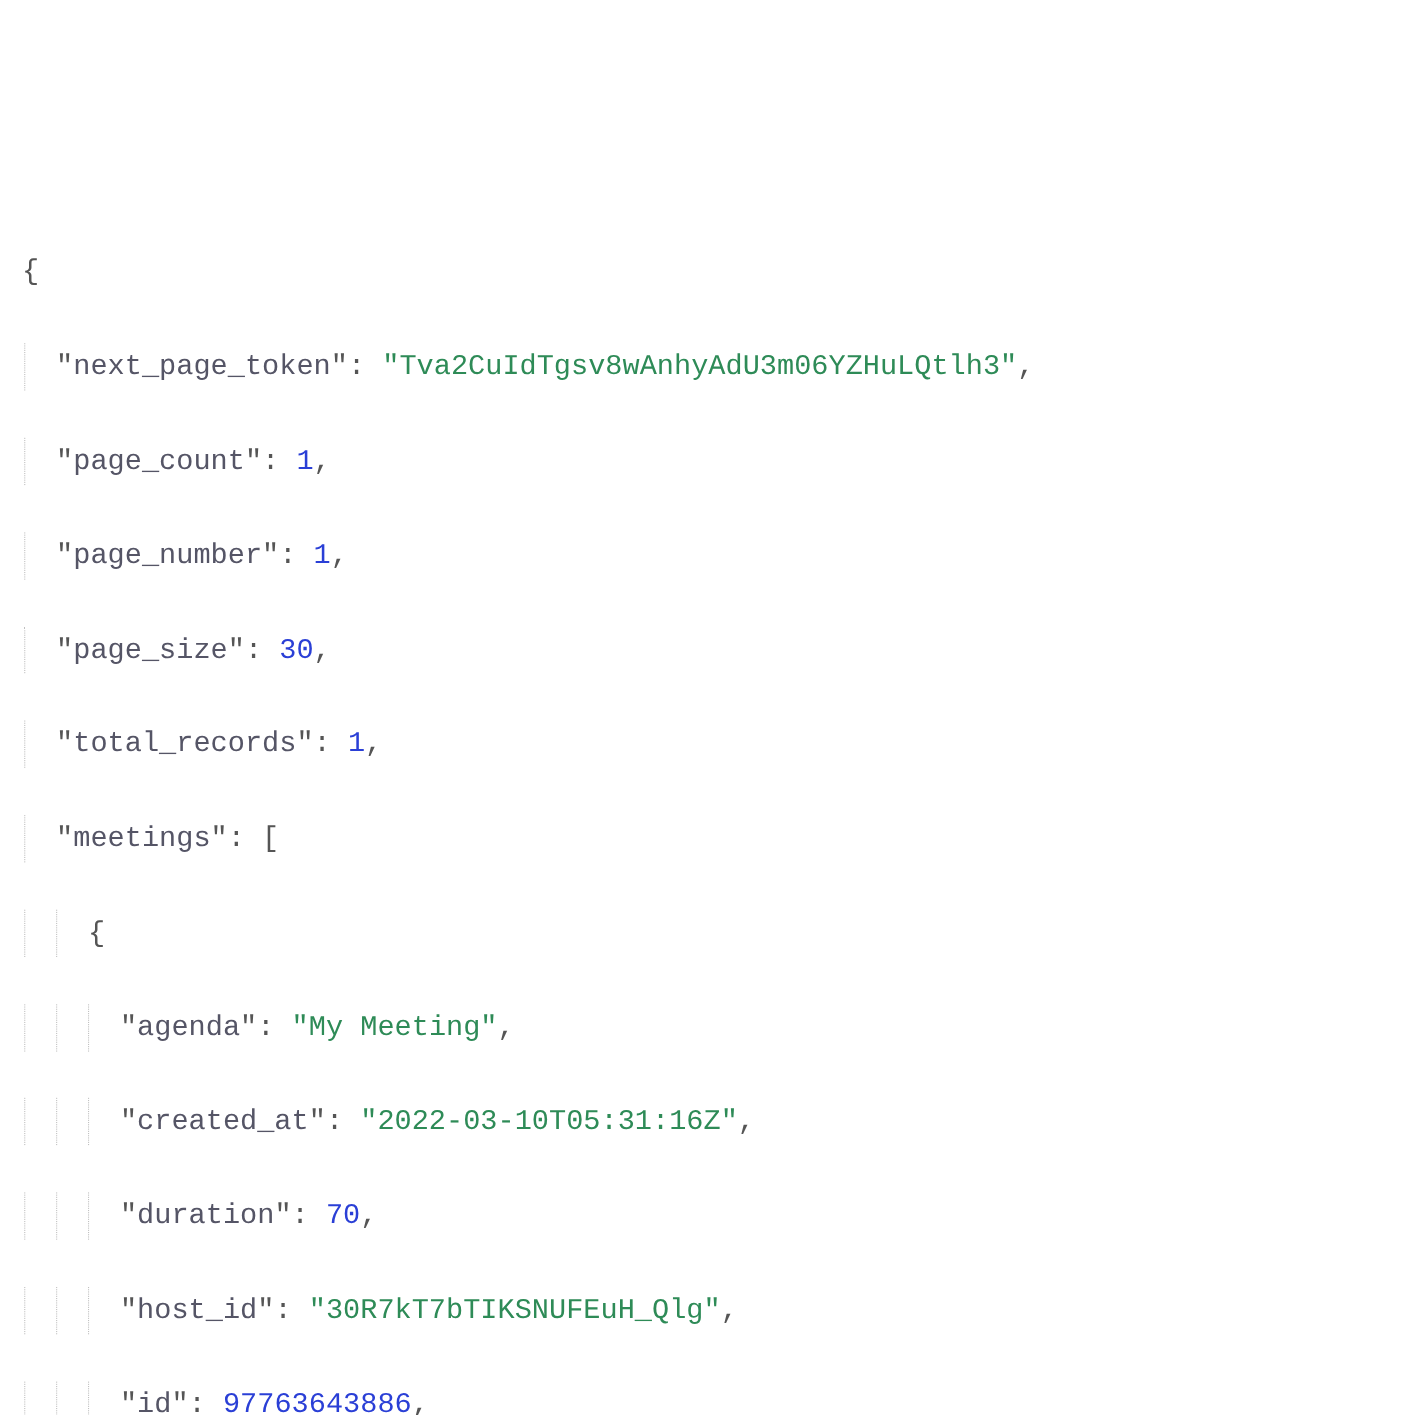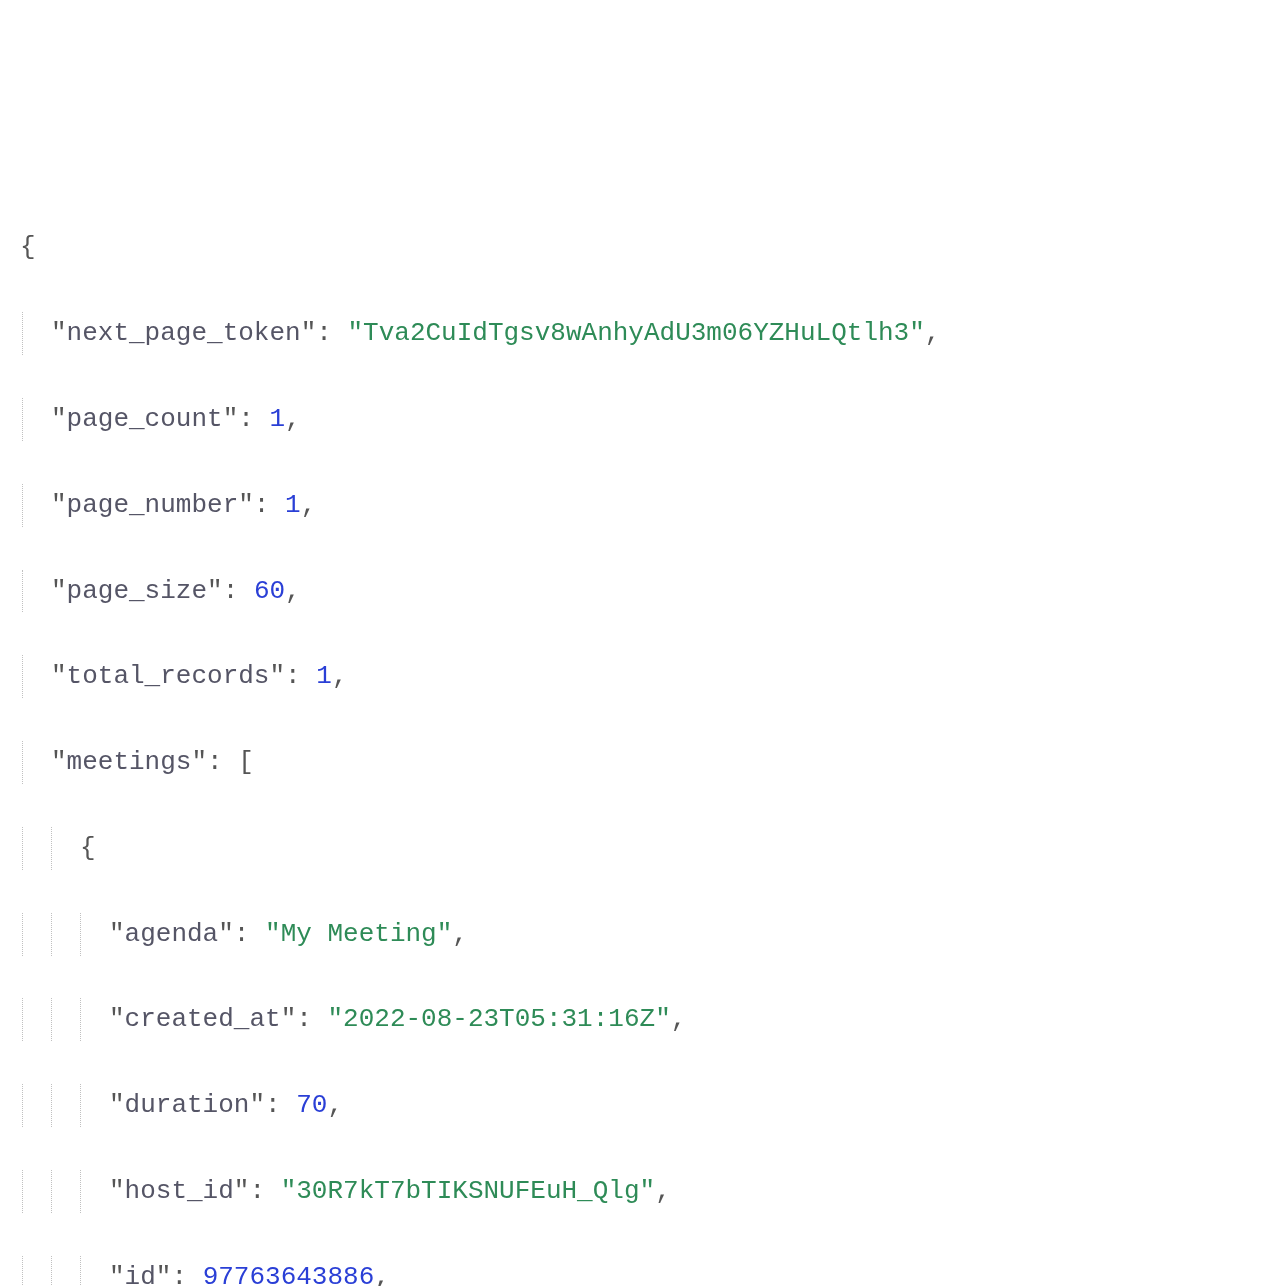--- a/index.html
+++ b/index.html
@@ -46,26 +46,26 @@
 </head>
 <body>
 
 
 
 <div class="code-block">
 <div class="line"><span class="punc">{</span></div>
 <div class="line"><span class="guide"><span class="key"><span class="q">"</span><span>next_page_token</span><span class="q">"</span></span><span class="punc">: </span><span class="str"><span>"</span><span>Tva2CuIdTgsv8wAnhyAdU3m06YZHuLQtlh3</span><span>"</span></span><span class="punc">,</span></span></div>
 <div class="line"><span class="guide"><span class="key"><span class="q">"</span><span>page_count</span><span class="q">"</span></span><span class="punc">: </span><span class="num">1</span><span class="punc">,</span></span></div>
 <div class="line"><span class="guide"><span class="key"><span class="q">"</span><span>page_number</span><span class="q">"</span></span><span class="punc">: </span><span class="num">1</span><span class="punc">,</span></span></div>
-<div class="line"><span class="guide"><span class="key"><span class="q">"</span><span>page_size</span><span class="q">"</span></span><span class="punc">: </span><span class="num">60</span><span class="punc">,</span></span></div>
+<div class="line"><span class="guide"><span class="key"><span class="q">"</span><span>page_size</span><span class="q">"</span></span><span class="punc">: </span><span class="num">30</span><span class="punc">,</span></span></div>
 <div class="line"><span class="guide"><span class="key"><span class="q">"</span><span>total_records</span><span class="q">"</span></span><span class="punc">: </span><span class="num">1</span><span class="punc">,</span></span></div>
 <div class="line"><span class="guide"><span class="key"><span class="q">"</span><span>meetings</span><span class="q">"</span></span><span class="punc">: </span><span class="punc">[</span></span></div>
 <div class="line"><span class="guide"><span class="guide2"><span class="punc">{</span></span></span></div>
 <div class="line"><span class="guide"><span class="guide2"><span class="guide3"><span class="key"><span class="q">"</span><span>agenda</span><span class="q">"</span></span><span class="punc">: </span><span class="str"><span>"</span><span>My Meeting</span><span>"</span></span><span class="punc">,</span></span></span></span></div>
-<div class="line"><span class="guide"><span class="guide2"><span class="guide3"><span class="key"><span class="q">"</span><span>created_at</span><span class="q">"</span></span><span class="punc">: </span><span class="str"><span>"</span><span>2022-08-23T05:31:16Z</span><span>"</span></span><span class="punc">,</span></span></span></span></div>
+<div class="line"><span class="guide"><span class="guide2"><span class="guide3"><span class="key"><span class="q">"</span><span>created_at</span><span class="q">"</span></span><span class="punc">: </span><span class="str"><span>"</span><span>2022-03-10T05:31:16Z</span><span>"</span></span><span class="punc">,</span></span></span></span></div>
 <div class="line"><span class="guide"><span class="guide2"><span class="guide3"><span class="key"><span class="q">"</span><span>duration</span><span class="q">"</span></span><span class="punc">: </span><span class="num">70</span><span class="punc">,</span></span></span></span></div>
 <div class="line"><span class="guide"><span class="guide2"><span class="guide3"><span class="key"><span class="q">"</span><span>host_id</span><span class="q">"</span></span><span class="punc">: </span><span class="str"><span>"</span><span>30R7kT7bTIKSNUFEuH_Qlg</span><span>"</span></span><span class="punc">,</span></span></span></span></div>
 <div class="line"><span class="guide"><span class="guide2"><span class="guide3"><span class="key"><span class="q">"</span><span>id</span><span class="q">"</span></span><span class="punc">: </span><span class="num">97763643886</span><span class="punc">,</span></span></span></span></div>
 
 
 
 
 
 
 

